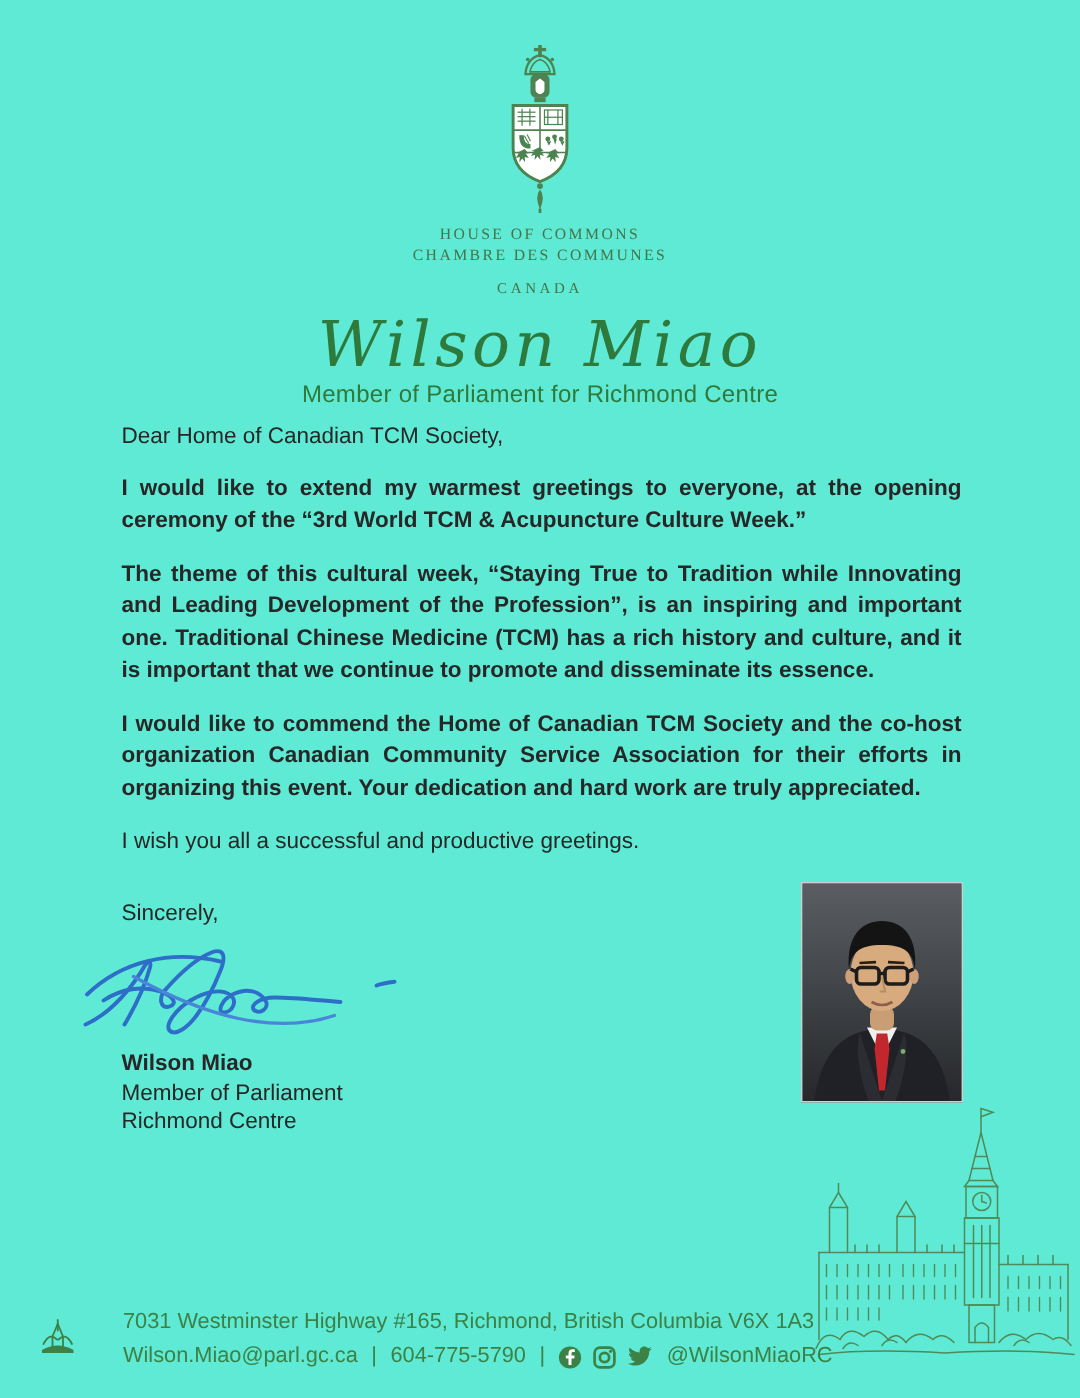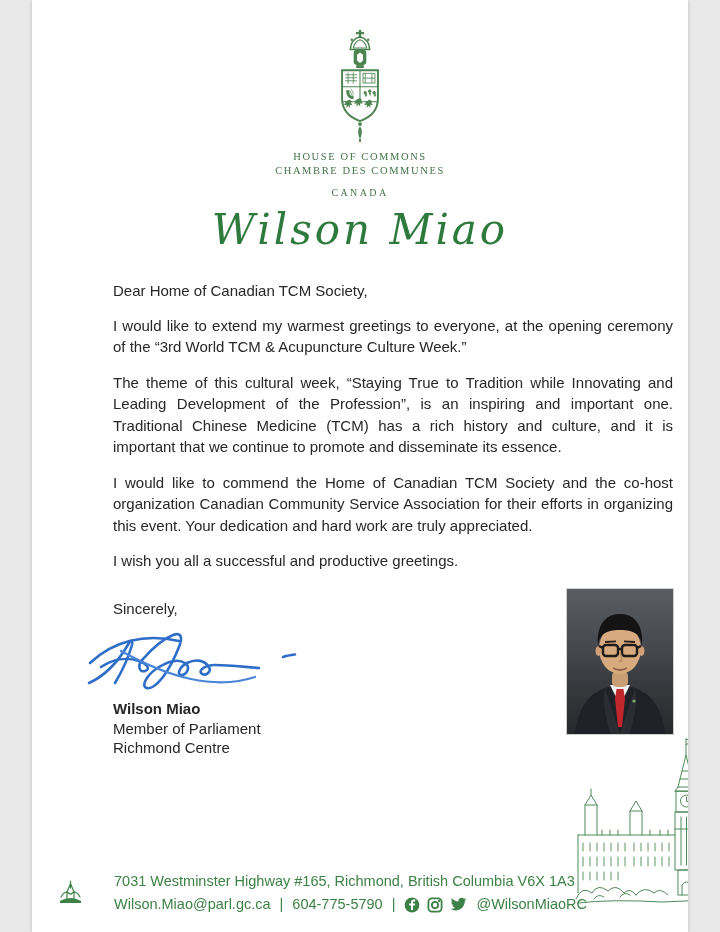--- a/index.html
+++ b/index.html
@@ -1,35 +1,35 @@
 <!DOCTYPE html>
 <html><head>
 <meta charset="utf-8">
 <style>
   html,body{margin:0;padding:0;background:#e9e9e9;}
   .page{
-    position:relative;width:656px;height:932px;background:#ffffff;
+    position:relative;width:720px;height:932px;background:#5eead4;
     font-family:"Liberation Sans",sans-serif;overflow:hidden;margin:0 auto;
     box-shadow:0 0 4px rgba(0,0,0,.2);
   }
   
   .letterhead{position:absolute;top:30px;left:0;width:100%;text-align:center;}
   .crest{display:block;margin:0 auto;}
   .org-lines{margin-top:8px;font-family:"Liberation Serif",serif;color:#44754a;}
   .org-line1,.org-line2{font-size:10.5px;letter-spacing:1.6px;line-height:14px;}
   .org-line3{font-size:10px;letter-spacing:2.4px;line-height:15px;margin-top:7px;}
   .script-name{
     margin-top:8px;font-family:"DejaVu Serif",serif;font-style:italic;
     font-size:42px;color:#2e7a3c;letter-spacing:3px;line-height:44px;font-weight:500;
   }
   .mp-title{margin-top:3px;font-size:16px;color:#2f7a3b;letter-spacing:.2px;}
   
   .letter{position:absolute;left:81px;top:280px;width:560px;color:#272727;font-size:15px;}
   .letter p{margin:0 0 14px 0;line-height:21.5px;}
-  .letter p.justify{text-align:justify;}
+  .letter p.justify{text-align:justify;font-weight:bold;}
   .date-line{margin-bottom:23px !important;}
   .salutation{margin-bottom:13px !important;}
   .closing{margin-top:26px !important;margin-bottom:0 !important;}
   .signature-wrap{margin:2px 0 0 -26px;height:76px;}
   .signer{line-height:19.5px;margin-top:2px;}
   .signer .name{font-weight:bold;}
   
   .photo{position:absolute;left:534px;top:588px;width:108px;height:147px;
     border:1px solid #cfcfcf;background:#3e4145;box-sizing:border-box;}
   .photo svg{display:block;}
@@ -112,20 +112,21 @@
       </g>
     </svg>
 
     <div class="org-lines">
       <div class="org-line1">HOUSE OF COMMONS</div>
       <div class="org-line2">CHAMBRE DES COMMUNES</div>
       <div class="org-line3">CANADA</div>
     </div>
 
     <div class="script-name">Wilson Miao</div>
+    <div class="mp-title">Member of Parliament for Richmond Centre</div>
   </div>
 
   <div class="letter">
     <p class="salutation">Dear Home of Canadian TCM Society,</p>
     <p class="justify">I would like to extend my warmest greetings to everyone, at the opening ceremony of the “3rd World TCM &amp; Acupuncture Culture Week.”</p>
     <p class="justify">The theme of this cultural week, “Staying True to Tradition while Innovating and Leading Development of the Profession”, is an inspiring and important one. Traditional Chinese Medicine (TCM) has a rich history and culture, and it is important that we continue to promote and disseminate its essence.</p>
     <p class="justify">I would like to commend the Home of Canadian TCM Society and the co-host organization Canadian Community Service Association for their efforts in organizing this event. Your dedication and hard work are truly appreciated.</p>
     <p>I wish you all a successful and productive greetings.</p>
     <p class="closing">Sincerely,</p>
 

